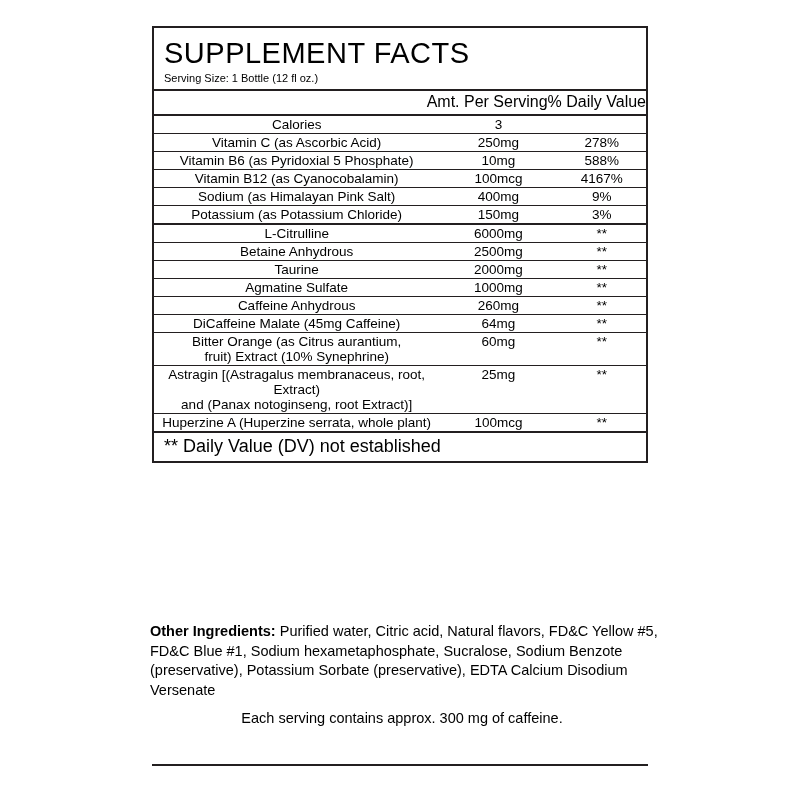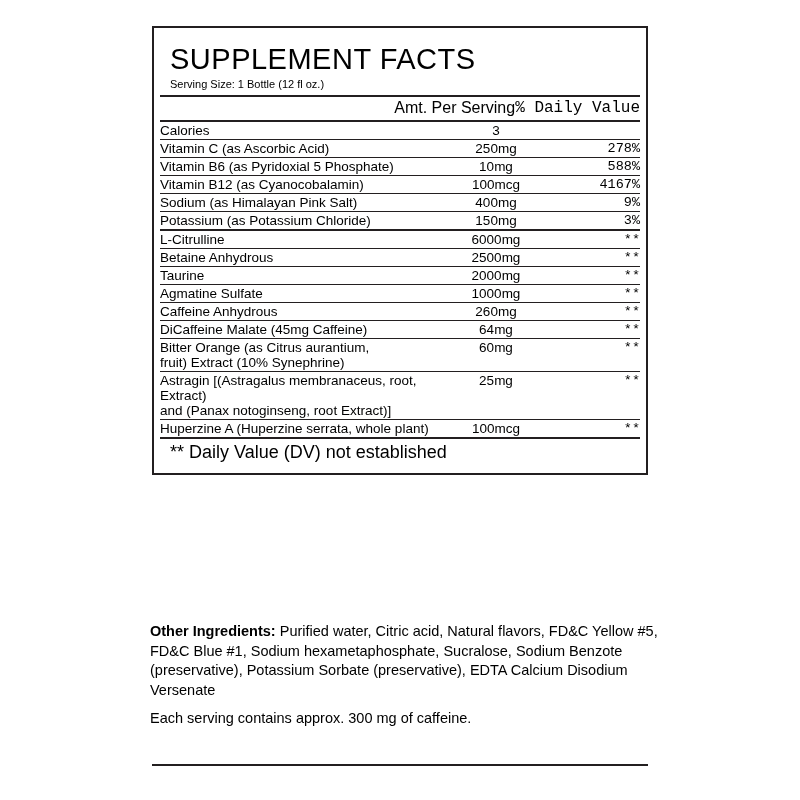--- a/index.html
+++ b/index.html
@@ -25,21 +25,21 @@
 
   
   .panel {
     position: absolute;
     left: 152px;
     top: 26px;
     width: 496px;
     border: 2px solid #231f20;
     box-sizing: border-box;
     background: #fff;
-    padding: 6px;
+    padding: 0;
   }
 
   .title {
     font-size: 29px;
     letter-spacing: 0.5px;
     font-weight: 400;
     line-height: 1.05;
     padding: 10px 10px 2px 10px;
     font-family: "Liberation Sans", sans-serif;
   }
@@ -55,36 +55,36 @@
   }
 
   table.facts {
     width: 100%;
     border-collapse: collapse;
     font-size: 13.5px;
   }
   table.facts td {
     padding: 1px 0 1px 0;
     vertical-align: top;
+    text-align: center;
   }
   td.name {
     padding-left: 10px;
     width: 58%;
   }
   td.amt {
     width: 24%;
     text-align: center;
     white-space: nowrap;
   }
   td.dv {
     width: 18%;
     text-align: right;
     padding-right: 10px;
     white-space: nowrap;
-    font-family: Liberation Mono, monospace;
   }
   tr.bordered td {
     border-top: 1px solid #231f20;
   }
   tr.headrow td {
     padding-top: 2px;
     padding-bottom: 3px;
     text-align: right;
     font-size: 16px;
   }
@@ -114,21 +114,21 @@
     top: 622px;
     width: 510px;
     font-size: 14.5px;
     line-height: 1.35;
   }
   .other b {
     font-weight: bold;
   }
   .caffeine-line {
     margin-top: 9px;
-    text-align: left;
+    text-align: center;
     padding-right: 6px;
     font-size: 14.5px;
   }
 
   .bottom-rule {
     position: absolute;
     left: 152px;
     top: 764px;
     width: 496px;
     height: 2px;

